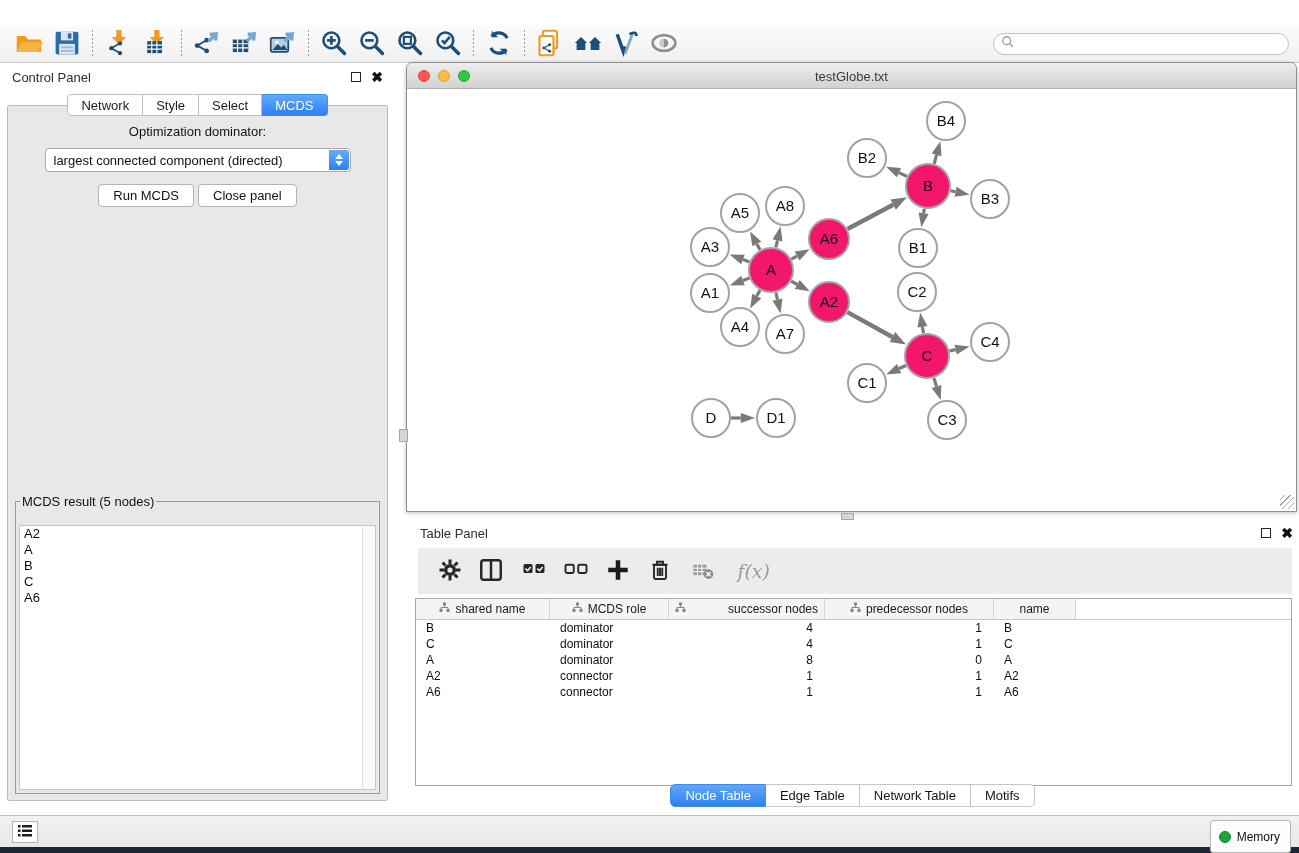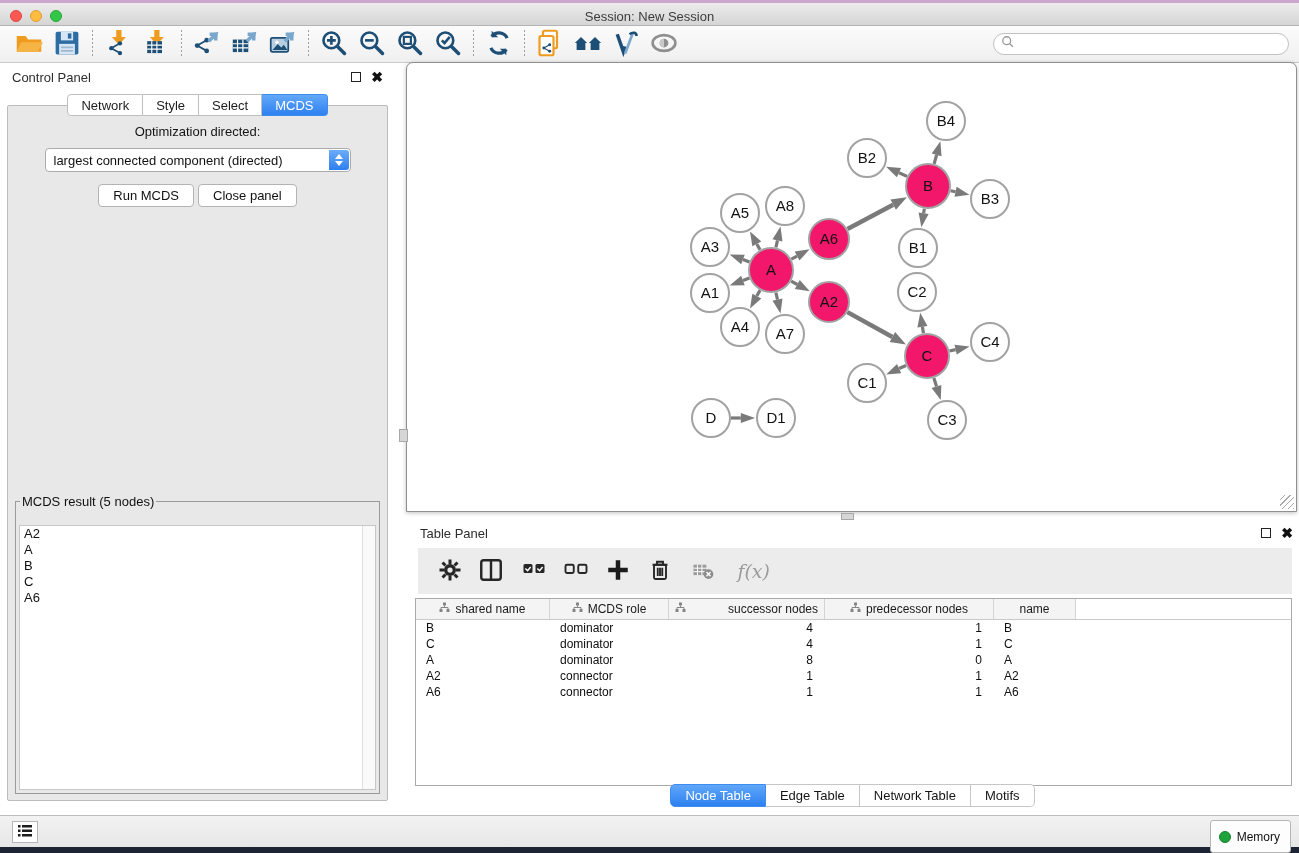--- a/index.html
+++ b/index.html
@@ -116,28 +116,20 @@
   .sb-mem-btn { position:absolute; right:8px; top:4px; height:33px; padding:0 10px 0 8px;
     background:#fdfdfd; border:1px solid #b5b5b5; border-radius:3px;
     display:flex; align-items:center; gap:6px; font-size:12px; color:#111; }
   .mem-dot { width:12px; height:12px; border-radius:50%; background:#1ea33b; border:1px solid #158030; }
 </style>
 </head>
 <body>
 
 <div class="app">
 
-  <div class="titlebar">
-    <div class="tl-dots">
-      <div class="dot red"></div>
-      <div class="dot yellow"></div>
-      <div class="dot green"></div>
-    </div>
-    <div class="win-title">Session: New Session</div>
-  </div>
 
   <div class="toolbar" id="main-toolbar">
     <button class="tb-btn">
         <span><svg width="28" height="28" viewBox="0 0 32 32">
             <path d="M2 8h10l3 4h15v14H2z" fill="#ef9b20"></path>
             <path d="M2 26l5-11h25l-6 11z" fill="#f6b445"></path>
           </svg></span>
       </button>
       <button class="tb-btn">
         <span><svg width="28" height="28" viewBox="0 0 32 32">
@@ -290,21 +282,21 @@
       <span class="ph-float"></span>
       <span class="ph-close">✖</span>
     </div>
     <div class="cp-tabs" id="cp-tabs">
         <div class="cp-tab">Network</div>
         <div class="cp-tab">Style</div>
         <div class="cp-tab">Select</div>
         <div class="cp-tab active">MCDS</div>
       </div>
     <div class="cp-body">
-      <div class="cp-opt-label">Optimization directed:</div>
+      <div class="cp-opt-label">Optimization dominator:</div>
       <div class="cp-select">
         <span>largest connected component (directed)</span>
         <span class="stepper">
           <span class="chev-up"></span>
             <span class="chev-dn"></span>
         </span>
       </div>
       <div class="cp-buttons">
         <button class="cp-btn">Run MCDS</button>
         <button class="cp-btn">Close panel</button>
@@ -317,20 +309,28 @@
             <div class="mcds-item">A</div>
             <div class="mcds-item">B</div>
             <div class="mcds-item">C</div>
             <div class="mcds-item">A6</div>
           </div>
       </fieldset>
     </div>
   </div>
 
   <div class="netwin">
+    <div class="bar">
+      <div class="tl-dots">
+        <div class="dot red"></div>
+        <div class="dot yellow"></div>
+        <div class="dot green"></div>
+      </div>
+      <div class="win-title" style="top:6px;">testGlobe.txt</div>
+    </div>
     <div class="net-canvas">
       <svg id="graph-svg" width="889" height="423" viewBox="0 0 889 423">
           <g>
             <line x1="353.01124522107034" y1="160.7948702451939" x2="349.81757253123146" y2="154.92263336387717" stroke="#7a7a7a" stroke-width="3.2"></line>
             <polygon points="343.03321088510967,142.44816195004034 354.2978404333841,152.48599643463623 345.3373046290788,157.3592702931181" fill="#7a7a7a"></polygon>
           </g>
           <g>
             <line x1="368.91502821252493" y1="158.53129959988598" x2="370.47786986604876" y2="151.38688061234842" stroke="#7a7a7a" stroke-width="3.2"></line>
             <polygon points="373.5123655450859,137.5149003653215 375.4600599547697,152.47673469425612 365.49567977732784,150.29702653044072" fill="#7a7a7a"></polygon>
           </g>

